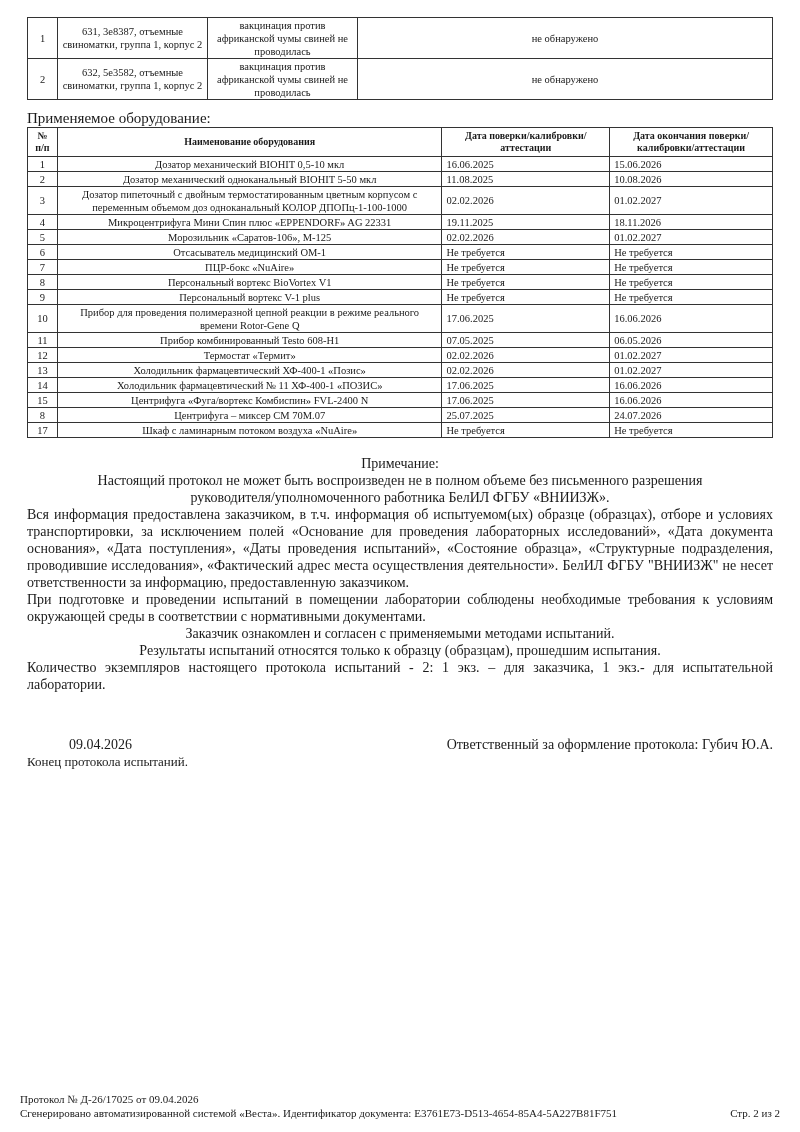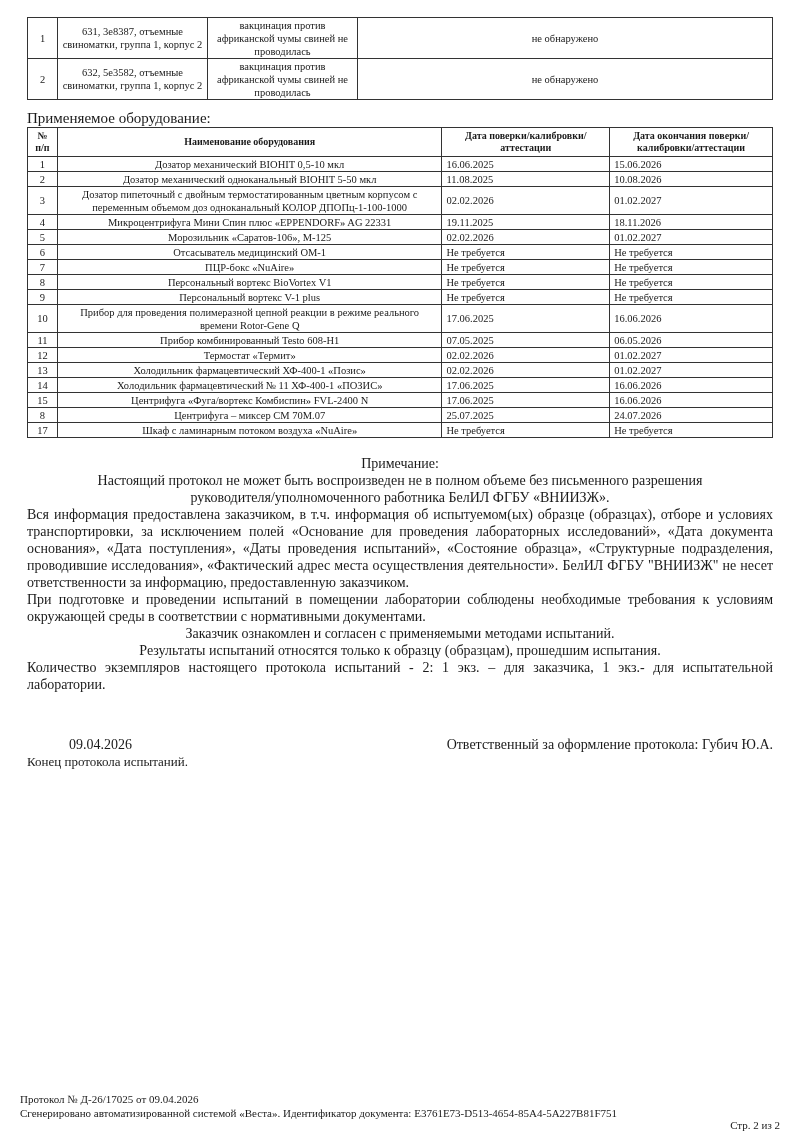--- a/index.html
+++ b/index.html
@@ -32,21 +32,21 @@
   #notes p { margin: 0; text-align: center; }
   #notes p.j { text-align: justify; }
 
   #sign-row { position: absolute; left: 27px; top: 736px; width: 746px; font-size: 14px; line-height: 17px; }
   #sign-date { position: absolute; left: 0; top: 0; margin-left: 42px; }
   #sign-resp { position: absolute; right: 0; top: 0; margin-left: 44px; }
   #end-text { position: absolute; left: 27px; top: 754px; font-size: 13px; }
 
   #footer { position: absolute; left: 20px; top: 1092px; width: 760px; font-size: 11px; line-height: 14px; }
   #footer-gen { display: block; }
-  #footer-page { position: absolute; right: 0; top: 26px; }
+  #footer-page { position: absolute; right: 0; top: 14px; }
 </style>
 </head>
 <body>
 
 <table id="results-table">
   <colgroup>
       <col class="c1">
       <col class="c2">
       <col class="c3">
       <col class="c4">

